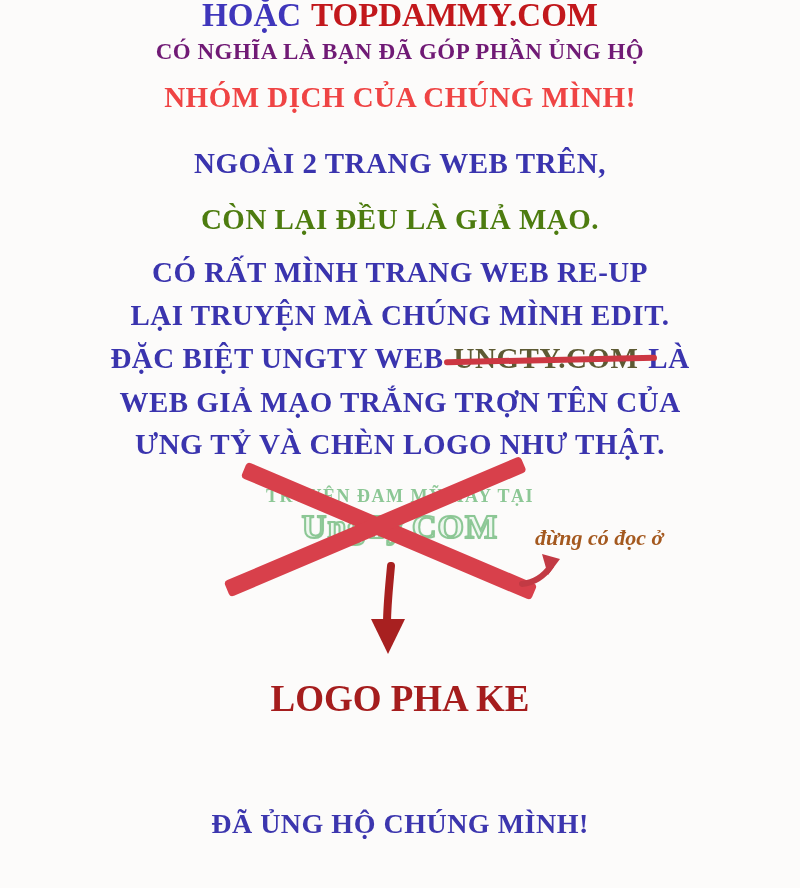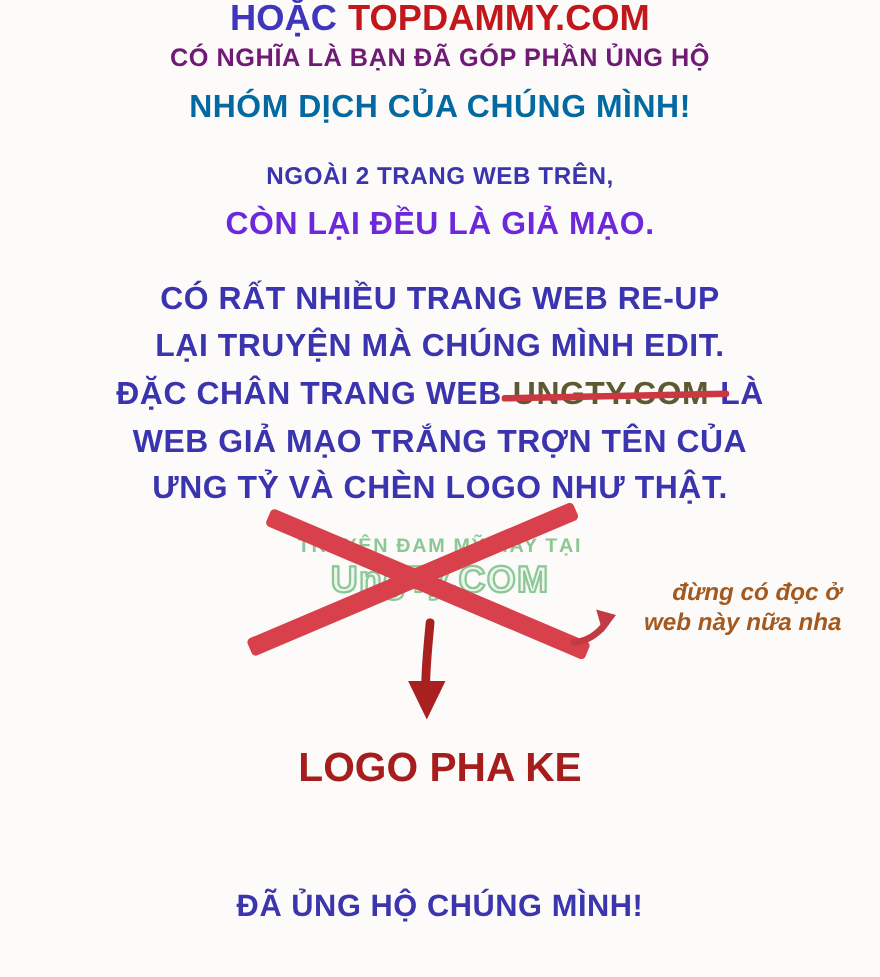--- a/index.html
+++ b/index.html
@@ -1,33 +1,33 @@
 <!DOCTYPE html>
 <html><head>
 <meta charset="utf-8">
 <style>
   html,body{margin:0;padding:0;}
   .page{
     position:relative;
     width:800px;height:888px;
     background:#fcfbfa;
     overflow:hidden;
-    font-family:Liberation Sans, sans-serif;
+    font-family:Liberation Serif, serif;
     font-weight:bold;
   }
   .line{position:absolute;left:0;width:100%;text-align:center;white-space:nowrap;}
   
   .h1{top:-3px;font-size:33px;letter-spacing:0px;}
   .h1 .or{color:#3f36bb;margin-right:10px;}
   .h1 .site{color:#c2181c;}
   .h2{top:39px;font-size:23px;color:#701a75;letter-spacing:0.5px;}
-  .h3{top:81px;font-size:29px;color:#0369a1;letter-spacing:0.5px;}
+  .h3{top:81px;font-size:29px;color:#ef4444;letter-spacing:0.5px;}
   
-  .n1{top:147px;font-size:22px;color:#3a34ae;letter-spacing:0.5px;}
-  .n2{top:188px;font-size:29px;color:#6d28d9;letter-spacing:0.5px;}
+  .n1{top:147px;font-size:29px;color:#3a34ae;letter-spacing:0.5px;}
+  .n2{top:203px;font-size:29px;color:#4d7c0f;letter-spacing:0.5px;}
   
   .w{font-size:29px;color:#3a34ae;letter-spacing:0.5px;}
   .w1{top:256px;}
   .w2{top:299px;}
   .w3{top:342px;}
   .w4{top:386px;}
   .w5{top:428px;}
   .fake-site{
     position:relative;display:inline-block;
     color:#5d5a33;margin:0 10px;
@@ -55,21 +55,21 @@
   }
   .xbar-a{left:244px;top:461px;width:315px;transform:rotate(23deg);}
   .xbar-b{left:227px;top:581px;width:322px;transform:rotate(-23deg);}
   
   .curl-arrow{position:absolute;left:518px;top:548px;}
   .down-arrow{position:absolute;left:366px;top:562px;}
   
   .note{
     position:absolute;left:535px;top:524px;width:230px;
     font-size:22px;line-height:28px;font-style:italic;
-    color:#a4591f;text-align:right;
+    color:#a4591f;text-align:left;
     text-shadow:0 0 2px #ffffff;
     letter-spacing:0px;
   }
   
   .caption{top:677px;font-size:37px;color:#a51d1d;letter-spacing:0px;}
   
   .f1{top:766px;font-size:29px;color:#3c36ae;letter-spacing:0.5px;}
   .f2{top:808px;font-size:28px;color:#3c36ae;letter-spacing:0.5px;}
 </style>
 </head>
@@ -79,42 +79,41 @@
 
   <div class="line h1">
     <span class="or">HOẶC</span><span class="site">TOPDAMMY.COM</span>
   </div>
   <div class="line h2">CÓ NGHĨA LÀ BẠN ĐÃ GÓP PHẦN ỦNG HỘ</div>
   <div class="line h3">NHÓM DỊCH CỦA CHÚNG MÌNH!</div>
 
   <div class="line n1">NGOÀI 2 TRANG WEB TRÊN,</div>
   <div class="line n2">CÒN LẠI ĐỀU LÀ GIẢ MẠO.</div>
 
-  <div class="line w w1">CÓ RẤT NHIỀU TRANG WEB RE-UP</div>
+  <div class="line w w1">CÓ RẤT MÌNH TRANG WEB RE-UP</div>
   <div class="line w w2">LẠI TRUYỆN MÀ CHÚNG MÌNH EDIT.</div>
   <div class="line w w3">
-    <span>ĐẶC CHÂN TRANG WEB</span><span class="fake-site"><span>UNGTY.COM</span><i class="strike-line"></i></span><span>LÀ</span>
+    <span>ĐẶC BIỆT UNGTY WEB</span><span class="fake-site"><span>UNGTY.COM</span><i class="strike-line"></i></span><span>LÀ</span>
   </div>
   <div class="line w w4">WEB GIẢ MẠO TRẮNG TRỢN TÊN CỦA</div>
   <div class="line w w5">ƯNG TỶ VÀ CHÈN LOGO NHƯ THẬT.</div>
 
   <div class="line logo-tagline">TRUYỆN ĐAM MỸ HAY TẠI</div>
   <div class="line logo-site">UngTy.COM</div>
 
   <div class="xbar xbar-a"></div>
   <div class="xbar xbar-b"></div>
 
   <svg class="curl-arrow" width="46" height="42" viewBox="0 0 46 42">
     <path d="M4,36 Q22,34 33,18" stroke="#c23a44" stroke-width="6" fill="none" stroke-linecap="round"></path>
     <path d="M24,6 L42,11 L30,27 Z" fill="#c23a44"></path>
   </svg>
 
   <div class="note">
     <div>đừng có đọc ở</div>
-    <div>web này nữa nha</div>
   </div>
 
   <svg class="down-arrow" width="46" height="96" viewBox="0 0 46 96">
     <path d="M25,4 C23,26 21,44 21,62" stroke="#a82020" stroke-width="8" fill="none" stroke-linecap="round"></path>
     <path d="M22,92 L5,57 L39,57 Z" fill="#a82020"></path>
   </svg>
 
   <div class="line caption">LOGO PHA KE</div>
 
   <div class="line f2">ĐÃ ỦNG HỘ CHÚNG MÌNH!</div>

